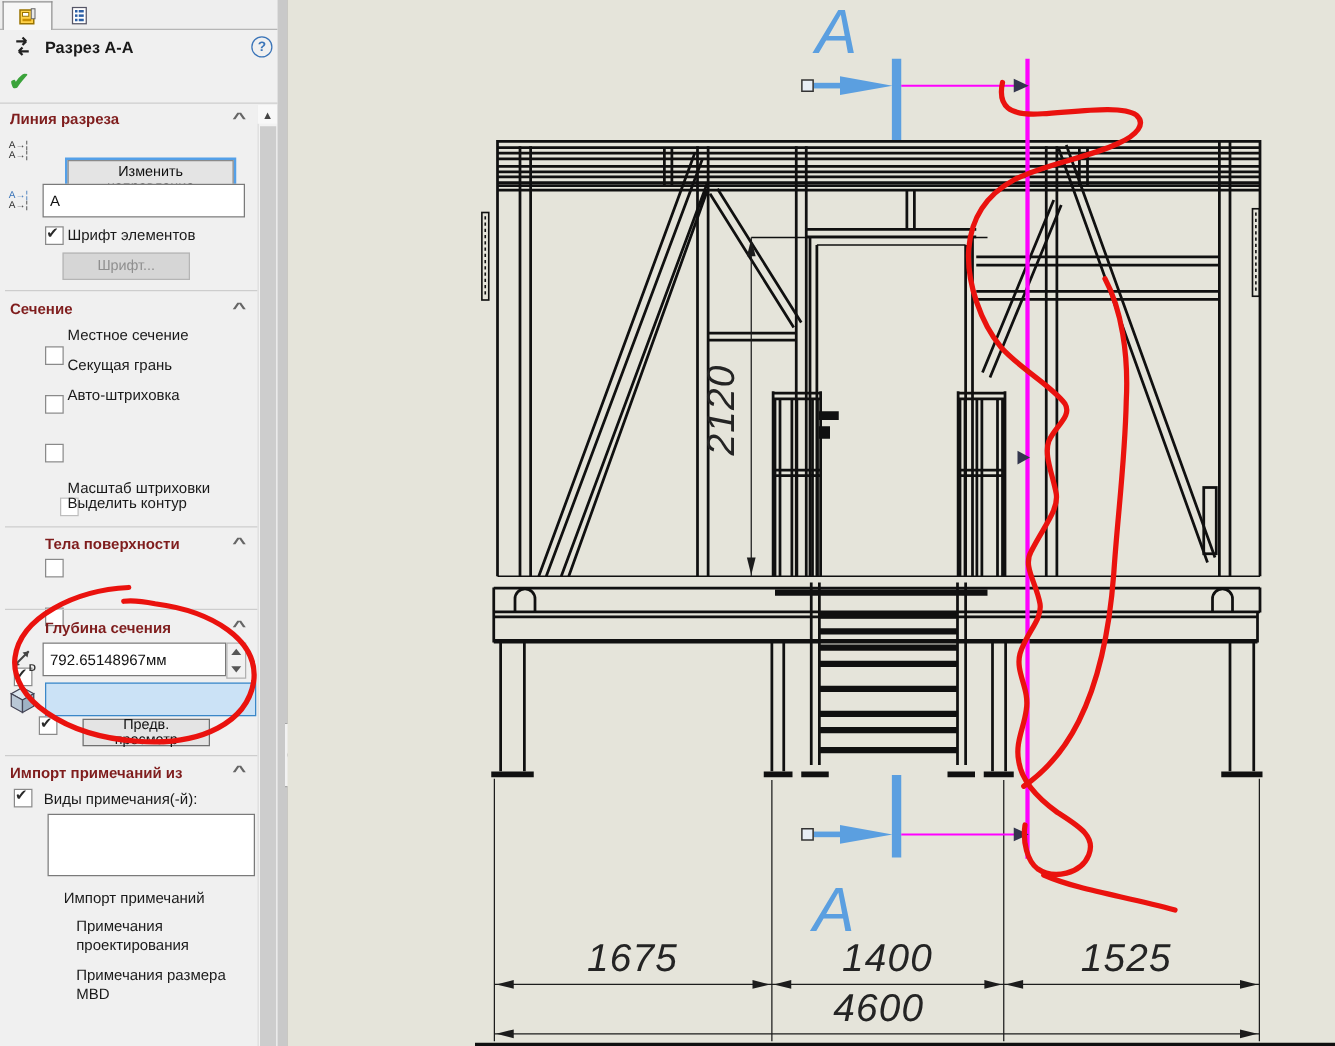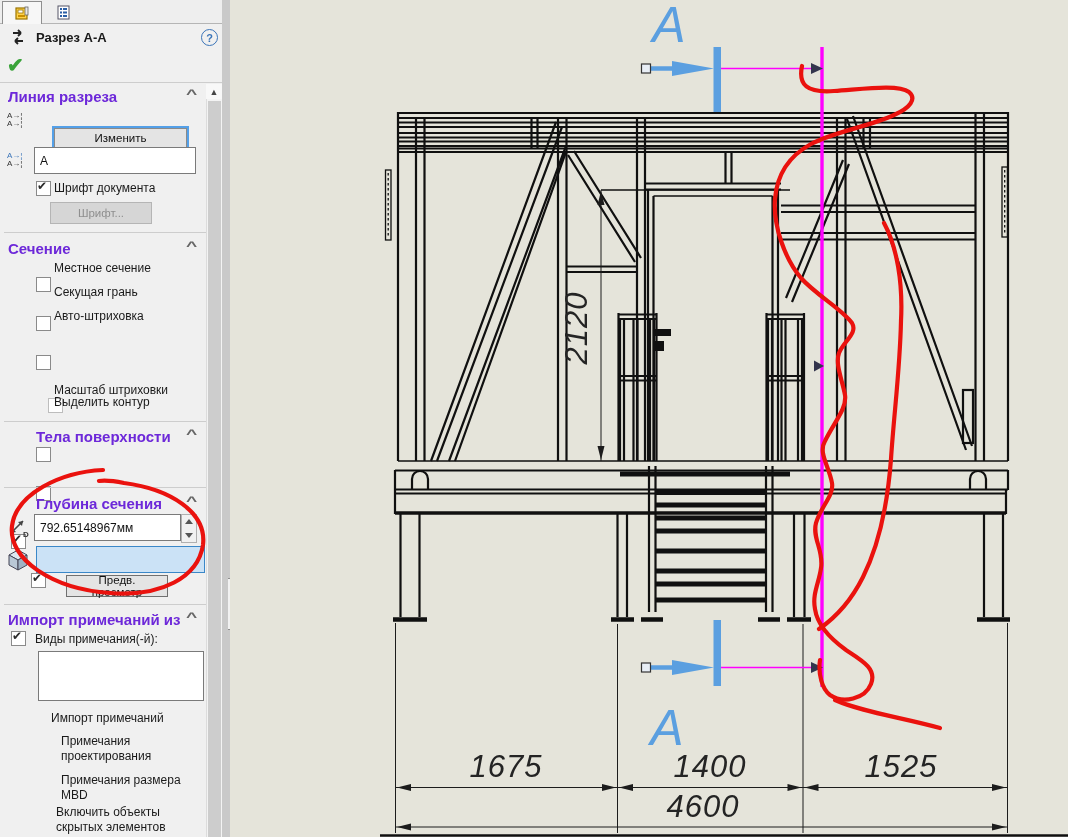--- a/index.html
+++ b/index.html
@@ -9,21 +9,21 @@
   
   .panel{left:0;top:0;width:222px;height:837px;background:#f0f0f0;}
   .tabstrip{left:0;top:0;width:222px;height:23px;background:#eeeeee;border-bottom:1px solid #b5b5b5;}
   .tab{position:absolute;top:1px;width:38px;height:22px;display:flex;align-items:center;justify-content:center;}
   .tab.active{background:#f7f7f7;border:1px solid #8f8f8f;border-bottom:none;}
   .pm-title{font-size:13px;font-weight:bold;}
   .help-circle{width:15px;height:15px;border:1.5px solid #3a74b8;border-radius:50%;
     color:#3a74b8;font-weight:bold;font-size:11px;display:flex;align-items:center;justify-content:center;}
   .okcheck{color:#3aa33a;font-size:20px;font-weight:bold;}
   .divider{height:1px;background:#cdcdcd;}
-  .grp{font-weight:bold;font-size:15px;color:#6d28d9;}
+  .grp{font-weight:bold;font-size:12px;color:#7f1d1d;}
   .chev{color:#666;font-weight:bold;font-size:12px;transform:scaleX(1.6);}
   .cb{width:13px;height:13px;background:#fff;border:1px solid #8a8a8a;position:relative;}
   .cb.checked::after{content:"✔";position:absolute;left:0px;top:-3px;font-size:12px;color:#2b2b2b;}
   .cb.disabled{border-color:#bdbdbd;}
   .cblabel{font-size:12px;line-height:15px;}
   .cblabel.disabled{color:#9b9b9b;}
   .btn{background:#e4e4e4;border:1px solid #8a8a8a;font-size:11.5px;color:#111;
        display:flex;align-items:center;justify-content:center;font-family:"Liberation Sans",sans-serif;}
   .btn.focusring{box-shadow:0 0 0 2px #54a0e8;margin-top:19px;}
   .btn.disabled{background:#d6d6d6;color:#8f8f8f;border-color:#b5b5b5;}
@@ -91,21 +91,21 @@
 
     <div class="ap rowicon" style="left:7px;top:112px;">A→¦
 A→¦</div>
     <button class="ap btn focusring" style="left:54px;top:109px;width:133px;height:31px;">Изменить направление</button>
 
     <div class="ap rowicon" style="left:7px;top:152px;"><span style="color:#3a74b8;">A→¦</span>
 A→¦</div>
     <input class="ap tinput" style="left: 34px; top: 147px; width: 150px; height: 25px;" value="A">
 
     <div class="ap cb checked" style="left:36px;top:181px;"></div>
-    <div class="ap cblabel" style="left:54px;top:181px;">Шрифт документа</div>
+    <div class="ap cblabel" style="left:54px;top:181px;">Шрифт элементов</div>
     <button class="ap btn disabled" style="left:50px;top:202px;width:102px;height:22px;">Шрифт...</button>
 
     <div class="ap divider" style="left:4px;top:232px;width:214px;"></div>
 
     <div class="ap grp" style="left:8px;top:240px;text-align:center;">Сечение</div>
     <div class="ap chev" style="left:188px;top:239px;">^</div>
 
     <div class="ap cb" style="left:36px;top:262px;"></div>
     <div class="ap cblabel" style="left:54px;top:261px;">Местное сечение</div>
     <div class="ap cb" style="left:36px;top:286px;"></div>
@@ -162,21 +162,20 @@
 
     <div class="ap cblabel" style="left:35px;top:632px;">Виды примечания(-й):</div>
     <div class="ap listbox" style="left:38px;top:651px;width:164px;height:48px;"></div>
 
     <div class="ap cblabel" style="left:51px;top:711px;">Импорт примечаний</div>
 
     <div class="ap cblabel" style="left:61px;top:773px;width:140px;">Примечания размера MBD</div>
 
     <div class="ap cblabel" style="left:61px;top:734px;width:128px;">Примечания проектирования</div>
 
-    <div class="ap cblabel" style="left:56px;top:805px;width:145px;">Включить объекты скрытых элементов</div>
 
     <div class="ap sb-track"></div>
     <div class="ap sb-up">▲</div>
     <div class="ap sb-thumb"></div>
   </div>
 
   <div class="ap splitter"></div>
   <div class="ap split-handle">
       <div class="split-dot"></div>
     </div>

